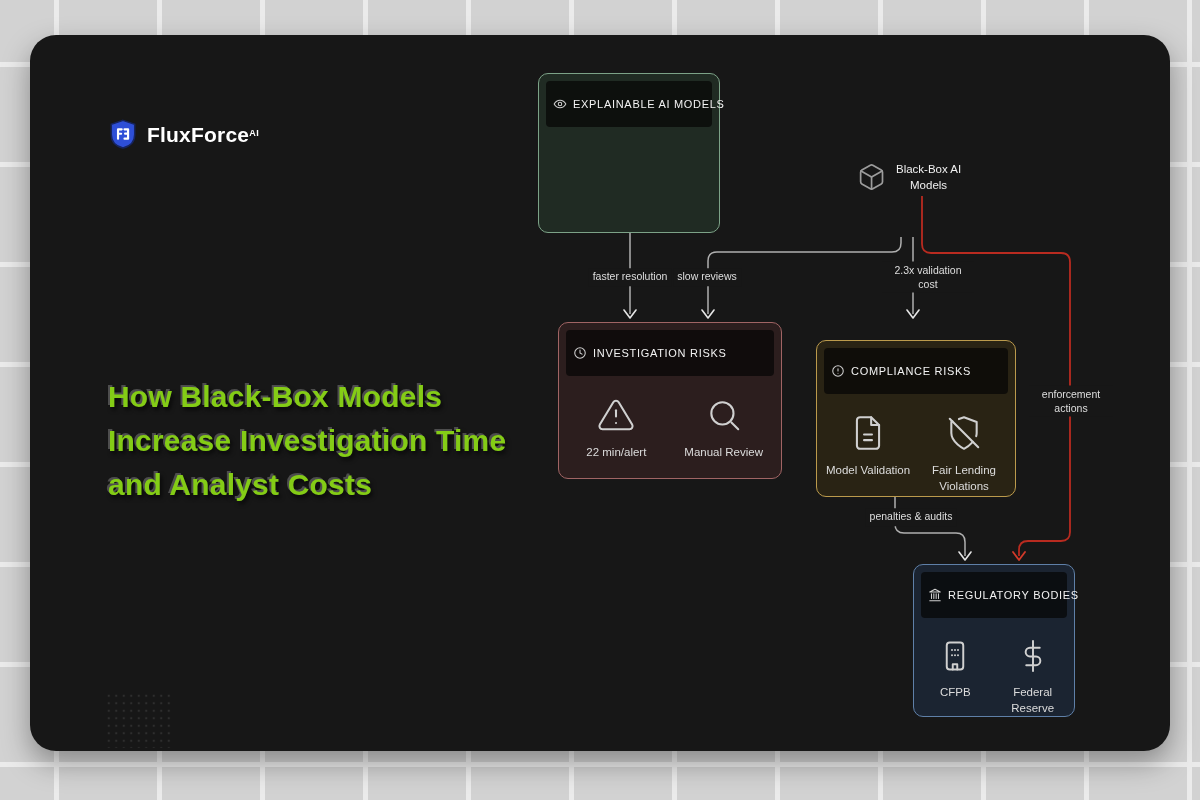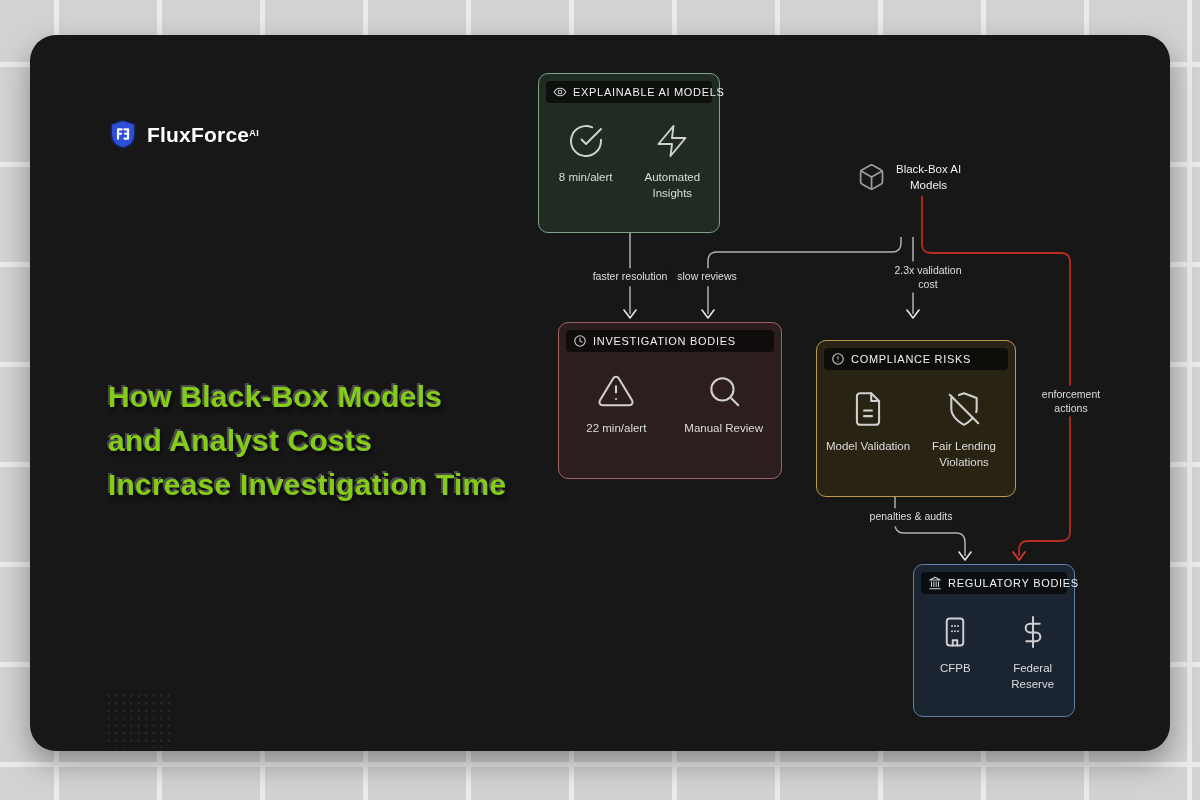--- a/index.html
+++ b/index.html
@@ -24,21 +24,21 @@
   .brand-name{color:#fff;font-size:21px;font-weight:700;letter-spacing:.2px;line-height:30px;}
   .brand-suffix{color:#fff;font-size:9px;font-weight:700;vertical-align:super;letter-spacing:.5px;}
   
   .title{position:absolute;left:78px;top:340px;width:500px;color:#84cc16;
     font-size:30px;font-weight:700;line-height:44px;letter-spacing:.2px;
     text-shadow:-2px -2px 0 #4d4d4d, 2px 3px 4px rgba(0,0,0,.65);}
   
   .node-box{position:absolute;border-radius:10px;box-sizing:border-box;border:1.5px solid;}
   .node-box .chip{
     display:flex;align-items:center;gap:6px;margin:7px 7px 0 7px;
-    background:rgba(5,5,5,.72);border-radius:4px;padding:4px 7px;
+    background:rgba(5,5,5,.72);border-radius:4px;padding:16px 7px;
     color:#f2f2f2;font-size:11px;font-weight:500;letter-spacing:.7px;white-space:nowrap;}
   .node-box .chip svg{flex:0 0 auto;}
   .node-box .content{display:flex;justify-content:space-evenly;align-items:flex-start;margin-top:20px;}
   .item{display:flex;flex-direction:column;align-items:center;gap:11px;}
   .item .lbl{color:#dcdcdc;font-size:11.5px;line-height:1.35;text-align:center;}
   .box-explainable{left:538px;top:73px;width:182px;height:160px;background:#202b23;border-color:#7ca287;}
   .box-explainable .item{width:80px;color:#ccd5cd;}
   .box-investigation{left:558px;top:322px;width:224px;height:157px;background:#2c1e1e;border-color:#a06464;}
   .box-investigation .item{width:100px;color:#d6c4c4;}
   .box-compliance{left:816px;top:340px;width:200px;height:157px;background:#282213;background-color:#292314;border-color:#bb9a4c;}
@@ -78,22 +78,22 @@
       <path d="M14.6 11H10.7v10 M10.7 15.7h3.3" fill="none" stroke="#fff" stroke-width="2.3" stroke-linecap="round" stroke-linejoin="round"></path>
       <path d="M17.6 11h3.8v4.6h-3.2 M21.4 15.6V21h-3.8" fill="none" stroke="#fff" stroke-width="2.3" stroke-linecap="round" stroke-linejoin="round"></path>
     </svg>
     <div>
       <span class="brand-name">FluxForce</span><span class="brand-suffix">AI</span>
     </div>
   </div>
 
   <div class="title">
     <div>How Black-Box Models</div>
+    <div>Increase Investigation Time</div>
     <div>and Analyst Costs</div>
-    <div>Increase Investigation Time</div>
   </div>
 
   <div class="dots"></div>
 </div>
 
 <svg class="wires" width="1200" height="800" viewBox="0 0 1200 800">
   <g fill="none" stroke="#b0b0b0" stroke-width="1.5">
     <path d="M630 233 V314"></path>
     <path d="M901 237 v6 q0 9 -9 9 H717 q-9 0 -9 9 v53"></path>
     <path d="M913 237 V314"></path>
@@ -125,44 +125,29 @@
 </div>
 
 <div class="node-box box-explainable">
   <div class="chip">
     <svg class="icon" width="14" height="14" viewBox="0 0 24 24" fill="none" stroke="currentColor" stroke-width="1.8" stroke-linecap="round" stroke-linejoin="round">
       <path d="M2 12s3.5-6.5 10-6.5 10 6.5 10 6.5-3.5 6.5-10 6.5S2 12 2 12z"></path>
         <circle cx="12" cy="12" r="3"></circle>
     </svg>
     <span>EXPLAINABLE AI MODELS</span>
   </div>
-  <div class="content">
-    <div class="item">
-      <svg class="icon" width="36" height="36" viewBox="0 0 24 24" fill="none" stroke="currentColor" stroke-width="1.3" stroke-linecap="round" stroke-linejoin="round">
-        <path d="M22 11.1V12a10 10 0 1 1-5.9-9.1"></path>
-          <path d="M22 4 12 14l-3-3"></path>
-      </svg>
-      <div class="lbl">8 min/alert</div>
-    </div>
-    <div class="item">
-      <svg class="icon" width="36" height="36" viewBox="0 0 24 24" fill="none" stroke="currentColor" stroke-width="1.3" stroke-linecap="round" stroke-linejoin="round">
-        <path d="M13 2 3 14h9l-1 8 10-12h-9l1-8z"></path>
-      </svg>
-      <div class="lbl">Automated Insights</div>
-    </div>
-  </div>
 </div>
 
 <div class="node-box box-investigation">
   <div class="chip">
     <svg class="icon" width="14" height="14" viewBox="0 0 24 24" fill="none" stroke="currentColor" stroke-width="1.8" stroke-linecap="round" stroke-linejoin="round">
       <circle cx="12" cy="12" r="9"></circle>
         <path d="M12 7v5l3.5 2"></path>
     </svg>
-    <span>INVESTIGATION BODIES</span>
+    <span>INVESTIGATION RISKS</span>
   </div>
   <div class="content">
     <div class="item">
       <svg class="icon" width="38" height="38" viewBox="0 0 24 24" fill="none" stroke="currentColor" stroke-width="1.3" stroke-linecap="round" stroke-linejoin="round">
         <path d="M10.3 3.9 1.8 18a2 2 0 0 0 1.7 3h17a2 2 0 0 0 1.7-3L13.7 3.9a2 2 0 0 0-3.4 0z"></path>
           <path d="M12 9v4"></path>
           <path d="M12 17h.01"></path>
       </svg>
       <div class="lbl">22 min/alert</div>
     </div>

